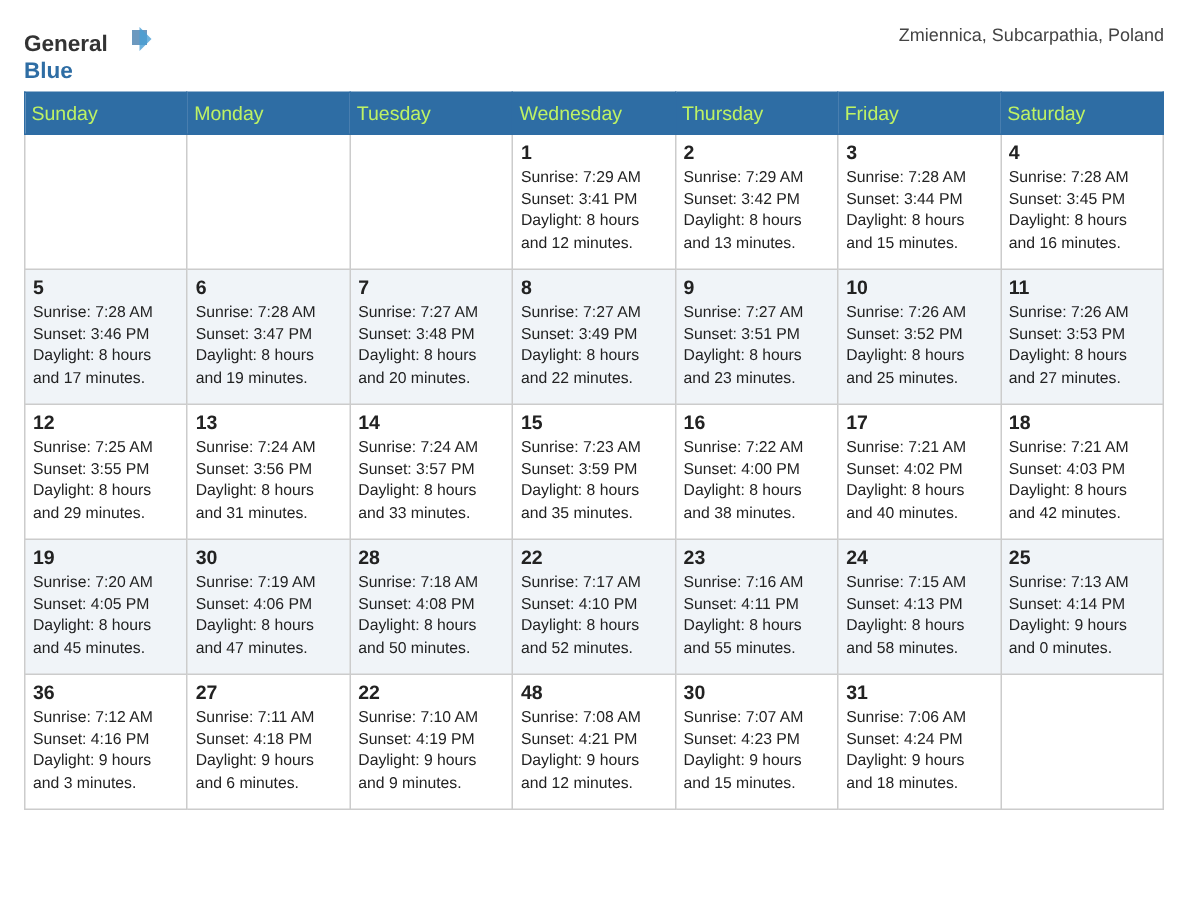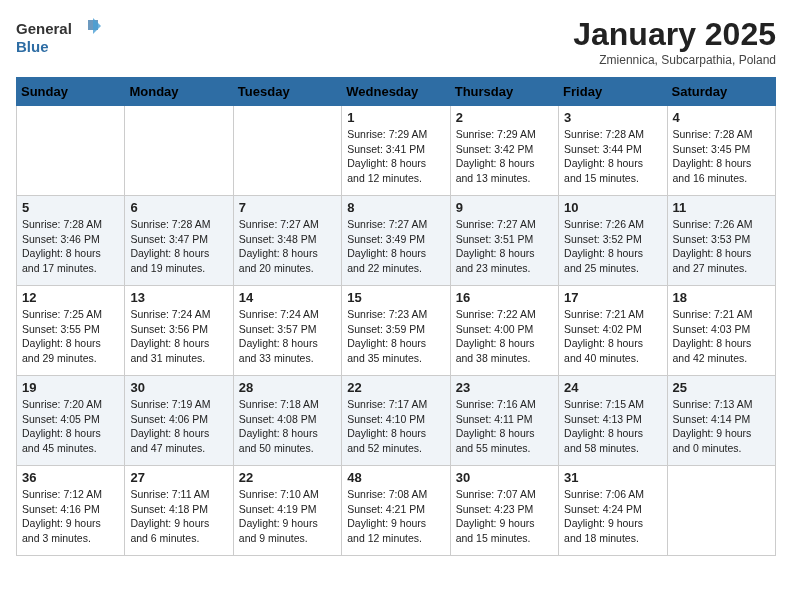--- a/index.html
+++ b/index.html
@@ -7,21 +7,20 @@
       font-family: Arial, sans-serif;
       background: #fff;
       width: 792px;
       min-height: 612px;
       padding: 16px;
     }
     .header {
       display: flex;
       justify-content: space-between;
       align-items: flex-start;
-      margin-bottom: 10px;
     }
     .logo {
       display: flex;
       align-items: center;
       gap: 4px;
     }
     .title-block {
       text-align: right;
     }
     .main-title {
@@ -33,23 +32,23 @@
       font-size: 12px;
       color: #444;
     }
     table {
       width: 100%;
       border-collapse: collapse;
       table-layout: fixed;
     }
     thead tr th {
       background-color: #2e6da4;
-      color: #000000;
+      color: #bef264;
       font-size: 13px;
-      font-weight: bold;
+      font-weight: normal;
       padding: 6px 4px;
       text-align: left;
       border: 1px solid #2e6da4;
     }
     tbody tr td {
       border: 1px solid #ccc;
       vertical-align: top;
       padding: 4px 5px;
       font-size: 11px;
       color: #222;
@@ -82,21 +81,20 @@
 <div class="header">
   <div class="logo">
     <svg viewBox="0 0 90 45" xmlns="http://www.w3.org/2000/svg" width="90" height="45">
       <text x="0" y="18" font-size="15" font-weight="bold" fill="#333" font-family="Arial">General</text>
       <text x="0" y="36" font-size="15" font-weight="bold" fill="#2e6da4" font-family="Arial">Blue</text>
       <polygon points="72,4 82,4 82,14 72,14" fill="#2e6da4" opacity="0.7"></polygon>
       <polygon points="77,2 85,10 77,18" fill="#4a9fd4" opacity="0.8"></polygon>
     </svg>
   </div>
   <div class="title-block">
-    <div class="main-title">January 2025</div>
     <div class="subtitle">Zmiennica, Subcarpathia, Poland</div>
   </div>
 </div>
 
 <table>
   <thead>
     <tr>
     <th>Sunday</th>
         <th>Monday</th>
         <th>Tuesday</th>

